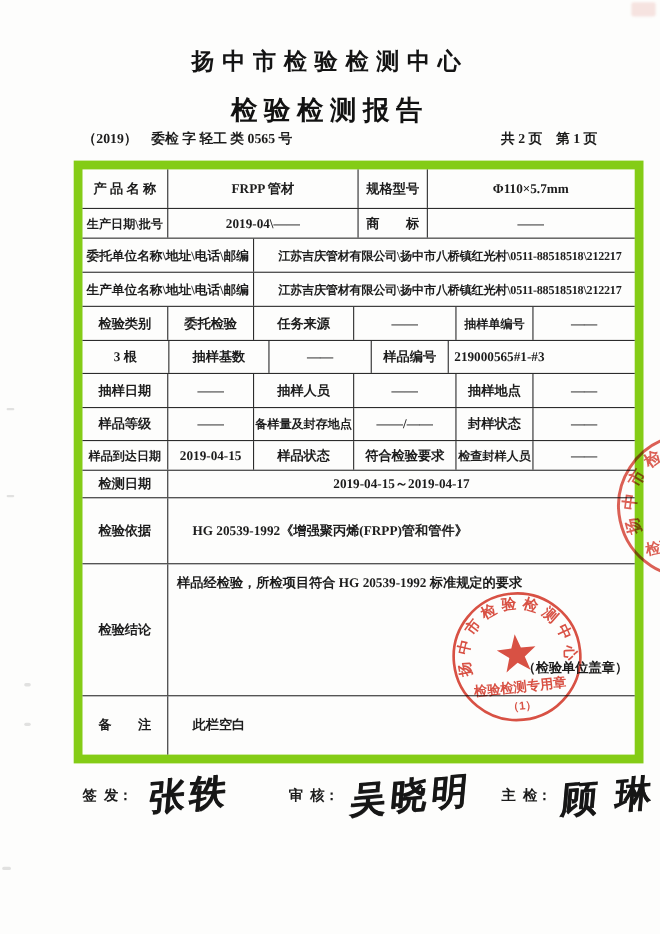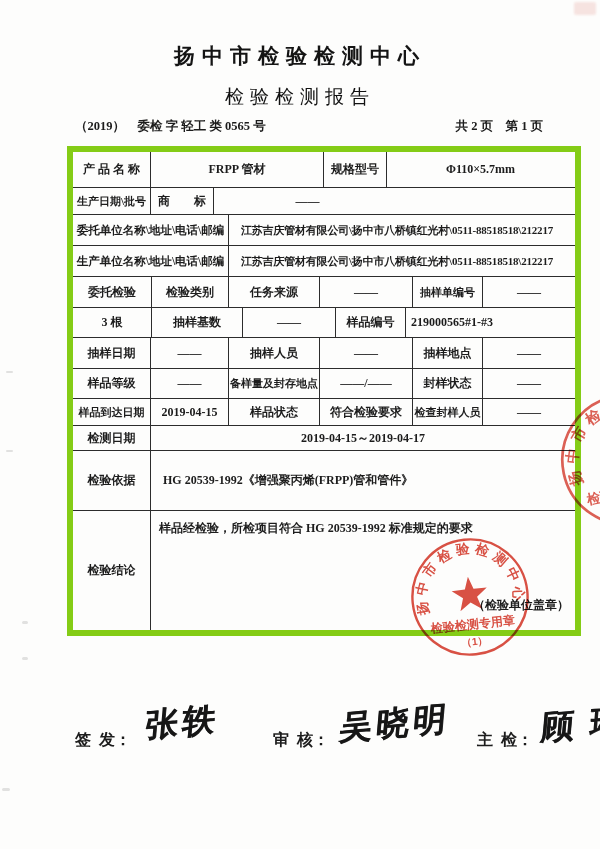--- a/index.html
+++ b/index.html
@@ -13,61 +13,61 @@
   }
   .page{position:absolute;inset:0;overflow:hidden;}
   
   .org-title{
     position:absolute;top:42px;left:0;right:0;
     text-align:center;font-size:21px;font-weight:700;
     letter-spacing:7px;color:#141414;
   }
   .report-title{
     position:absolute;top:84px;left:0;right:0;
-    text-align:center;font-size:19px;font-weight:400;
+    text-align:center;font-size:24px;font-weight:700;
     letter-spacing:6px;color:#121212;
   }
   .ref-row{
     position:absolute;top:118px;left:75px;right:57px;
     display:flex;justify-content:space-between;
     font-size:12.5px;font-weight:700;white-space:pre;
   }
   
   .tbl{
     position:absolute;left:67px;top:146px;width:502px;
-    border:6px solid #84cc16;box-sizing:content-box;
+    border:8px solid #84cc16;box-sizing:content-box;
     background:transparent;
   }
   .row{display:flex;box-sizing:border-box;}
   .row + .row{border-top:1.3px solid #2c2c2c;}
   .cell{
     box-sizing:border-box;flex:none;
     display:flex;align-items:center;justify-content:center;
     font-size:12px;font-weight:600;text-align:center;
     overflow:hidden;white-space:pre;
   }
   .cell + .cell{border-left:1.3px solid #2c2c2c;}
-  .cell.left{justify-content:flex-start;padding-left:12px;text-align:left;}
+  .cell.left{justify-content:flex-start;padding-left:22px;text-align:left;}
   .h35{height:35px}.h27{height:27px}.h31{height:31px}.h30{height:30px}
   .h25{height:25px}.h60{height:60px}.h120{height:120px}.h54{height:54px}
   .c77{width:77px}.c78{width:78px}.c91{width:91px}.c93{width:93px}
   .c70{width:70px}.c173{width:173px}.c63{width:63px}.c189{width:188px}
   .c155{width:155px}.c347{width:347px}.c425{width:425px}
   .small{font-size:11px}
   .tiny{font-size:12px}
   .company{font-size:11px;letter-spacing:-0.2px;white-space:nowrap;}
   .unit-label{font-size:11.5px;}
   
   .concl{position:relative;}
   .concl .line1{position:absolute;left:8px;top:9px;font-size:12px;font-weight:600;white-space:pre;}
   .concl .seal-note{position:absolute;right:6px;top:86px;font-size:12px;font-weight:600;white-space:pre;}
   .concl .issue{position:absolute;right:6px;top:106px;font-size:12px;font-weight:600;white-space:pre;}
   
   .footer{position:absolute;left:75px;top:698px;right:30px;display:flex;align-items:flex-start;}
-  .sig-label{font-size:16px;font-weight:700;margin-top:32px;white-space:pre;flex:none;}
+  .sig-label{font-size:13px;font-weight:700;margin-top:16px;white-space:pre;flex:none;}
   .sig{
     font-size:33px;color:#161616;white-space:pre;flex:none;
     transform:rotate(-5deg) skewX(-10deg);
     font-weight:600;letter-spacing:4px;
     text-shadow:0.4px 0.4px 0.4px #333;
   }
   .sig1{margin-left:14px;margin-top:0px;width:128px;}
   .sig2{margin-left:10px;margin-top:2px;width:138px;}
   .sig3{margin-left:8px;margin-top:4px;}
   
@@ -95,37 +95,38 @@
 
     <div class="row h35">
       <div class="cell c77">产 品 名 称</div>
       <div class="cell c173">FRPP 管材</div>
       <div class="cell c63">规格型号</div>
       <div class="cell c189">Φ110×5.7mm</div>
     </div>
 
     <div class="row h27">
       <div class="cell c77 small">生产日期\批号</div>
+      <div class="cell c173">2019-04\——</div>
       <div class="cell c63">商　　标</div>
       <div class="cell c189">——</div>
     </div>
 
     <div class="row h31">
       <div class="cell c155 unit-label">委托单位名称\地址\电话\邮编</div>
       <div class="cell c347 left company">江苏吉庆管材有限公司\扬中市八桥镇红光村\0511-88518518\212217</div>
     </div>
 
     <div class="row h31">
       <div class="cell c155 unit-label">生产单位名称\地址\电话\邮编</div>
       <div class="cell c347 left company">江苏吉庆管材有限公司\扬中市八桥镇红光村\0511-88518518\212217</div>
     </div>
 
     <div class="row h31">
+      <div class="cell c77">检验类别</div>
       <div class="cell c78">委托检验</div>
-      <div class="cell c77">检验类别</div>
       <div class="cell c91">任务来源</div>
       <div class="cell c93">——</div>
       <div class="cell c70 small">抽样单编号</div>
       <div class="cell c93">——</div>
     </div>
 
     <div class="row h30">
       <div class="cell c78">3 根</div>
       <div class="cell c91">抽样基数</div>
       <div class="cell c93">——</div>
@@ -171,20 +172,24 @@
     </div>
 
     <div class="row h120">
       <div class="cell c77">检验结论</div>
       <div class="cell c425 concl">
         <span class="line1">样品经检验，所检项目符合 HG 20539-1992 标准规定的要求</span>
         <span class="seal-note">（检验单位盖章）</span>
       </div>
     </div>
 
+    <div class="row h54">
+      <div class="cell c77">备　　注</div>
+      <div class="cell c425 left">此栏空白</div>
+    </div>
 
   </div>
 
   <div class="footer">
     <span class="sig-label">签  发：</span>
     <span class="sig sig1">张轶</span>
     <span class="sig-label">审  核：</span>
     <span class="sig sig2">吴晓明</span>
     <span class="sig-label">主  检：</span>
     <span class="sig sig3">顾 琳</span>

